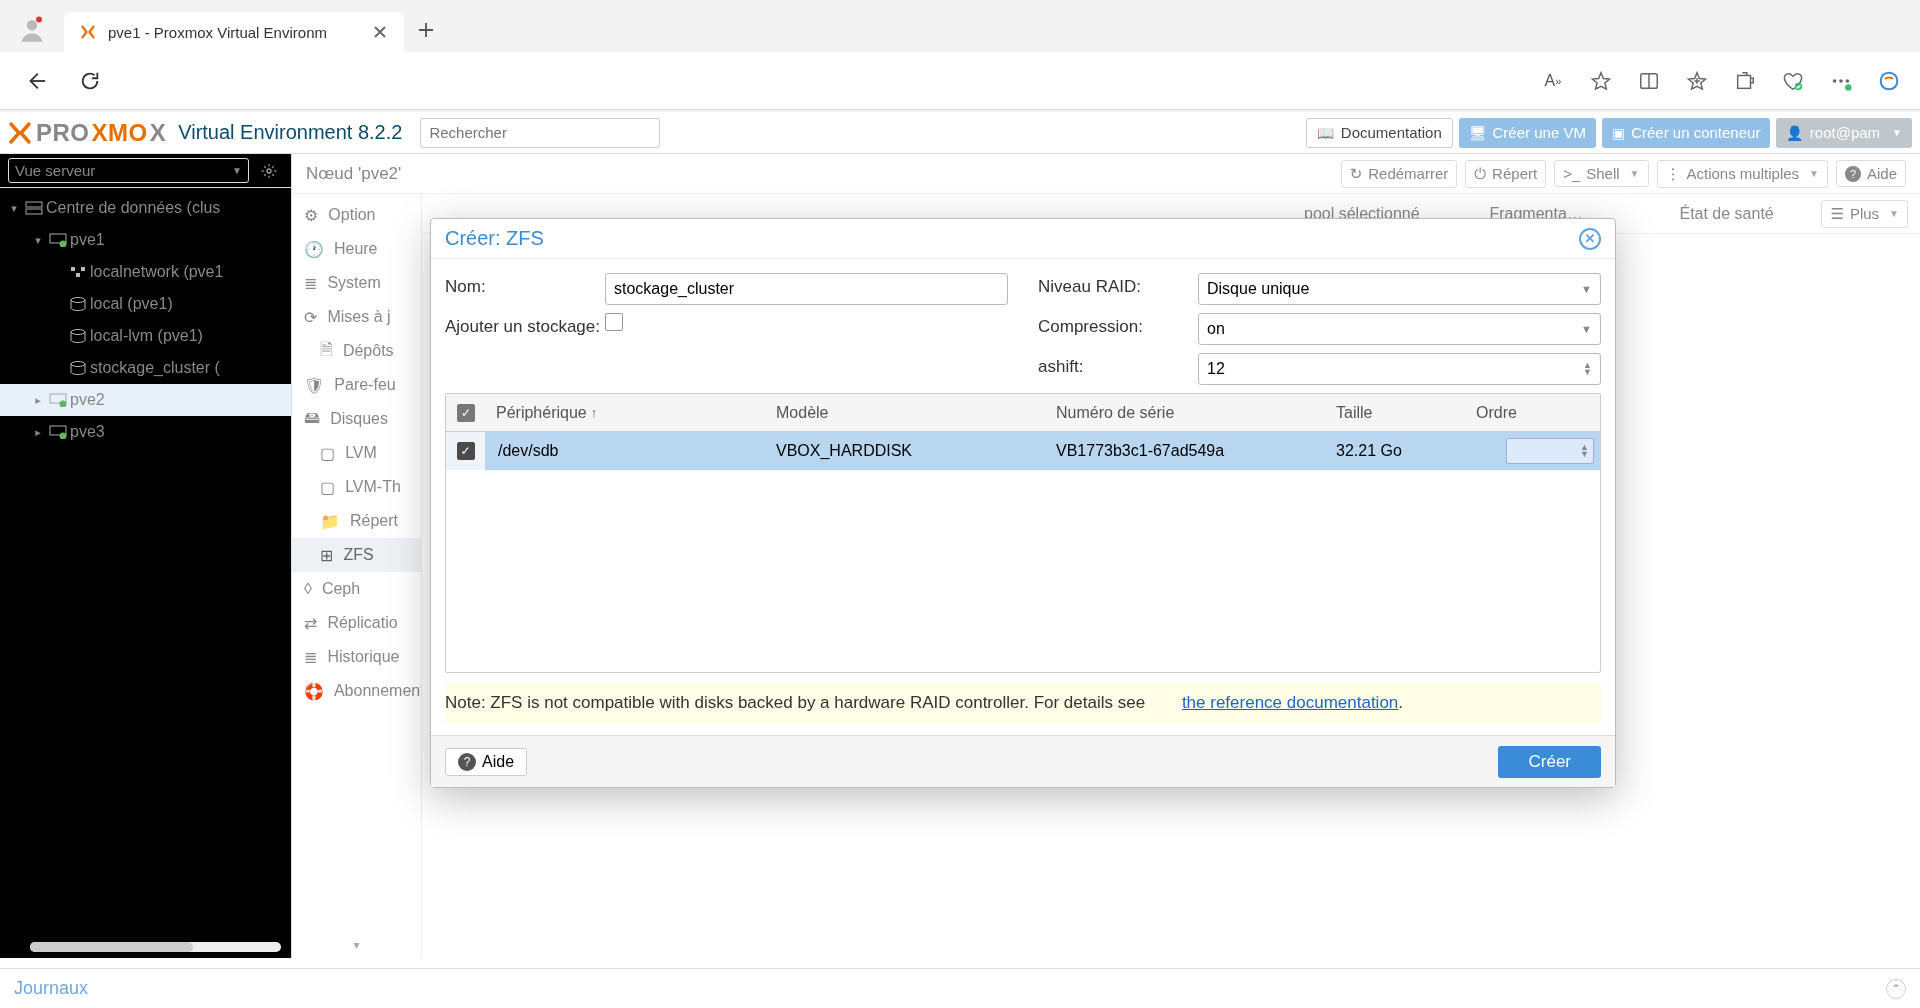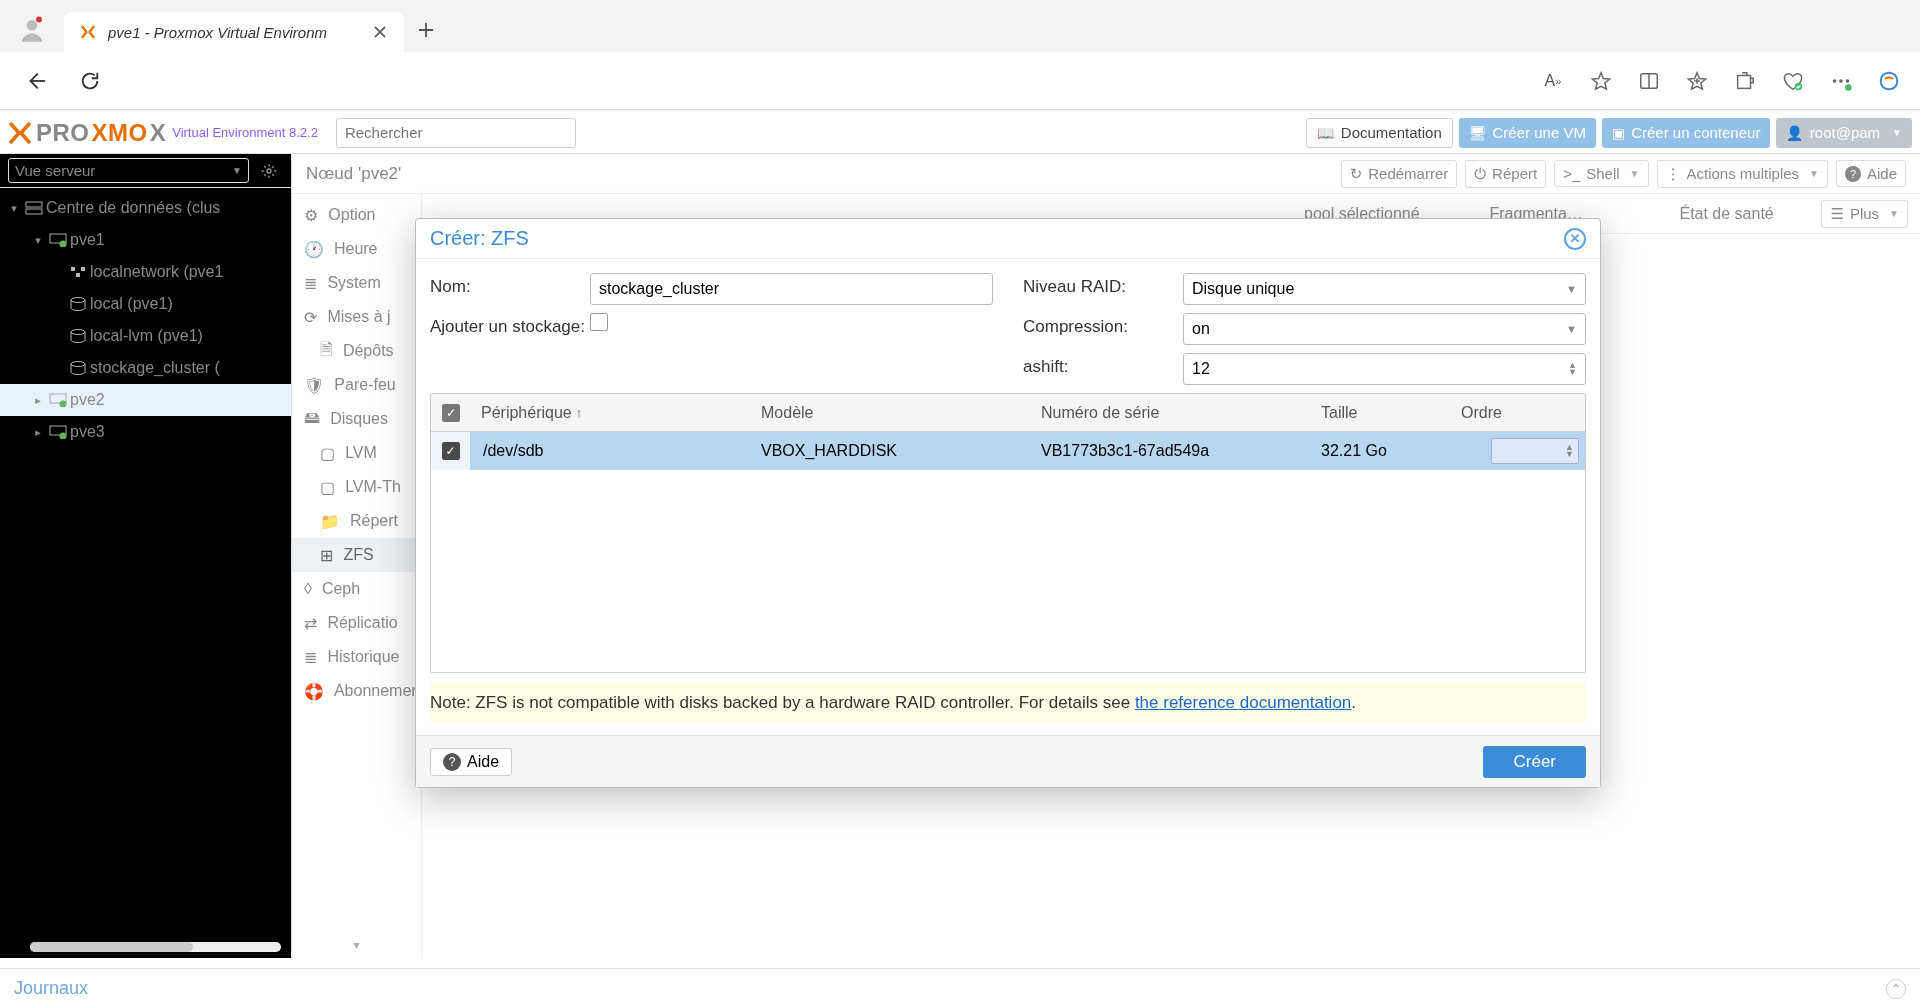--- a/index.html
+++ b/index.html
@@ -1,20 +1,20 @@
 <!DOCTYPE html>
 <html><head>
 <meta charset="utf-8">
 <style>
 * { box-sizing: border-box; margin: 0; padding: 0; font-family: "Segoe UI", Arial, sans-serif; }
 body { width: 1920px; height: 1008px; overflow: hidden; background: #fff; transform-origin: top left; }
 
 
 .browser-chrome { height: 112px; background: #f3f3f3; display: flex; flex-direction: column; }
-.tab-strip { height: 52px; display: flex; align-items: flex-end; padding: 0 10px; gap: 0; font-style: italic; }
+.tab-strip { height: 52px; display: flex; align-items: flex-end; padding: 0 10px; gap: 0; }
 .profile-icon { width: 44px; height: 44px; display:flex; align-items:center; justify-content:center; margin-right:10px; }
 .profile-svg { width: 28px; height: 28px; }
 .tab { display: flex; align-items: center; background: #fff; border-radius: 8px 8px 0 0; padding: 10px 14px; gap: 10px; width: 340px; }
 .tab .favicon { width: 20px; height: 20px; display:flex; align-items:center; justify-content:center; }
 .tab .title { font-size: 15px; color: #333; white-space: nowrap; overflow: hidden; text-overflow: ellipsis; flex:1; }
 .tab .close { width: 20px; height: 20px; display:flex; align-items:center; justify-content:center; color:#555; }
 .new-tab { width: 44px; height: 44px; display:flex; align-items:center; justify-content:center; color:#555; font-size:20px;}
 .addr-row { height: 58px; background:#fff; display:flex; align-items:center; padding: 0 18px; gap:18px; border-bottom:1px solid #ddd;}
 .nav-btn { width: 36px; height:36px; display:flex; align-items:center; justify-content:center; color:#333; font-size:22px; }
 .addr-bar { flex:1; max-width: 1200px; height: 42px; border:1px solid #ccc; border-radius: 21px; display:flex; align-items:center; padding: 0 18px; gap:12px; color:#444; font-size:18px; }
@@ -27,21 +27,21 @@
 .right-icons { display:flex; gap:22px; align-items:center; margin-left:auto; }
 .right-icons .ic { width:26px; height:26px; display:flex; align-items:center; justify-content:center; color:#555; }
 
 
 .px-header { height: 42px; background:#fff; display:flex; align-items:center; padding:0 8px; gap:6px; border-bottom:1px solid #ddd; font-size:16px;}
 .px-logo { display:flex; align-items:center; gap:2px; font-weight:bold; letter-spacing:0.5px; }
 .px-logo .x-ico { color:#e57000; font-size:24px; margin-right:2px;}
 .px-logo .brand-pro { color:#888; font-size:24px;}
 .px-logo .brand-mo { color:#e57000; font-size:24px;}
 .px-logo .brand-x { color:#888; font-size:24px;}
-.px-env { color:#8b5cf6; font-size:13px;}
+.px-env { color:#0c4a6e; margin-left:6px; font-size:20px;}
 .search-box { margin-left:12px; width:240px; height:30px; border:1px solid #ccc; border-radius:3px; padding:0 8px; font-size:15px; color:#666;}
 .px-spacer { flex:1; }
 .hbtn { height:30px; display:flex; align-items:center; gap:6px; padding:0 10px; border-radius:3px; font-size:15px; cursor:default; }
 .hbtn.doc { background:#fff; border:1px solid #ccc; color:#444;}
 .hbtn.blue { background:#92c0e8; color:#fff; }
 .hbtn.grey { background:#c0c7cc; color:#fff;}
 .hbtn .ic { font-size:14px;}
 
 
 .workspace { position:absolute; top:154px; bottom:50px; left:0; right:0; display:flex; }
@@ -69,21 +69,21 @@
 .menu-item { display:flex; align-items:center; gap:10px; height:34px; padding:0 12px; font-size:16px; color:#888; white-space:nowrap; overflow:hidden;}
 .menu-item.sub { padding-left:28px; }
 .menu-item.selitem { background:#eef1f4; color:#666;}
 .menu-caret { position:absolute; bottom:6px; left:50%; transform:translateX(-50%); color:#aaa; font-size:12px;}
 .detail-head { height:40px; border-bottom:1px solid #eee; display:flex; align-items:center; color:#888; font-size:16px; padding:0 12px;}
 .detail-head .col1{ width:870px; } .detail-head .col2{flex:1;} .detail-head .col3{width:190px;} .detail-head .col4{width:130px; display:flex; align-items:center; gap:4px;}
 
 .log-footer { position:absolute; bottom:0; left:0; right:0; height:40px; border-top:1px solid #ddd; display:flex; align-items:center; padding:0 14px; font-size:18px; color:#6fa8dc; justify-content:space-between;}
 .log-footer .upc { color:#999; width:20px; height:20px; display:flex; align-items:center; justify-content:center; border:1px solid #ccc; border-radius:50%; font-size:12px;}
 
-.modal { position:absolute; left:415px; top:218px; width:1186px; background:#fff; border:1px solid #bbb; border-radius:4px; box-shadow:0 10px 40px rgba(0,0,0,0.25); display:flex; flex-direction:column;}
+.modal { position:absolute; left:430px; top:218px; width:1186px; background:#fff; border:1px solid #bbb; border-radius:4px; box-shadow:0 10px 40px rgba(0,0,0,0.25); display:flex; flex-direction:column;}
 .modal-title { height:40px; display:flex; align-items:center; justify-content:space-between; padding:0 14px; border-bottom:1px solid #eee;}
 .modal-title .t { color:#3b8cd6; font-size:20px;}
 .modal-title .x { color:#5fa3e0; width:22px; height:22px; border:2px solid #5fa3e0; border-radius:50%; display:flex; align-items:center; justify-content:center; font-size:13px; font-weight:bold;}
 .modal-form { padding:14px 14px 8px 14px; display:flex; gap:30px;}
 .form-col { flex:1; display:flex; flex-direction:column; gap:8px;}
 .frow { display:flex; align-items:flex-start; }
 .flabel { width:160px; font-size:17px; color:#333; padding-top:4px;}
 .finput { flex:1; height:32px; border:1px solid #bbb; border-radius:3px; padding:0 8px; font-size:16px; display:flex; align-items:center; justify-content:space-between; background:#fff;}
 .finput .car{color:#888; font-size:11px;}
 .fchk { width:18px; height:18px; border:1px solid #999; border-radius:2px;}
@@ -101,21 +101,21 @@
 .dg-row .c1{width:280px; padding-left:12px;}
 .dg-row .c2{width:280px; padding-left:10px;}
 .dg-row .c3{width:280px; padding-left:10px;}
 .dg-row .c4{width:140px; padding-left:10px;}
 .dg-row .c5{flex:1; padding:0 6px; display:flex; justify-content:flex-end;}
 .dg-row .ordbox{width:88px; height:26px; border:1px solid #aac; background:#dceafc; border-radius:2px; display:flex; align-items:center; justify-content:flex-end; padding-right:4px;}
 .hchk{width:18px;height:18px;border:1px solid #777; border-radius:2px; display:flex; align-items:center; justify-content:center; font-size:12px; color:#777;}
 .hchk.on{background:#777; color:#fff;}
 .hchk.onb{background:#4a4a4a; color:#fff; border-color:#4a4a4a;}
 .note-bar { margin:10px 14px 0 14px; background:#fffde6; padding:10px 0; font-size:17px; color:#333;}
-.note-bar a{ color:#1b66c9; text-decoration:underline;}
+.note-bar a{ color:#1b66c9; text-decoration:underline;margin-left:32px;}
 .modal-foot { height:52px; border-top:1px solid #ddd; background:#f5f5f5; display:flex; align-items:center; justify-content:space-between; padding:0 14px; margin-top:12px;}
 .help-btn { display:flex; align-items:center; gap:6px; background:#fff; border:1px solid #ccc; border-radius:3px; padding:4px 12px; font-size:16px;}
 .help-btn .q{width:18px; height:18px; border-radius:50%; background:#555; color:#fff; font-size:12px; display:flex; align-items:center; justify-content:center;}
 .create-btn { background:#3b8cd6; color:#fff; border:none; border-radius:3px; padding:6px 30px; font-size:17px;}
 svg { display:block; }
 .arrow-up{font-size:13px;}
 </style>
 </head>
 <body>
 

